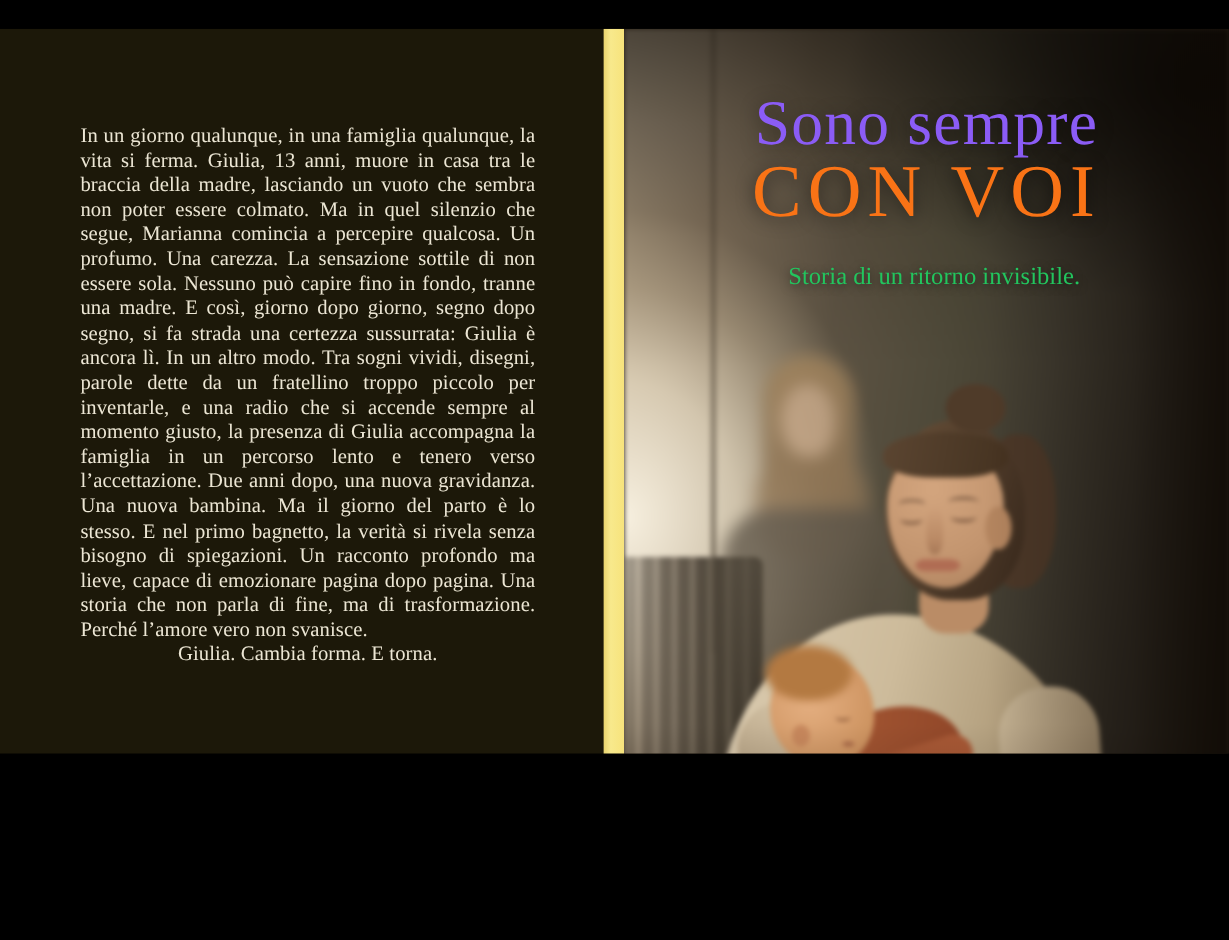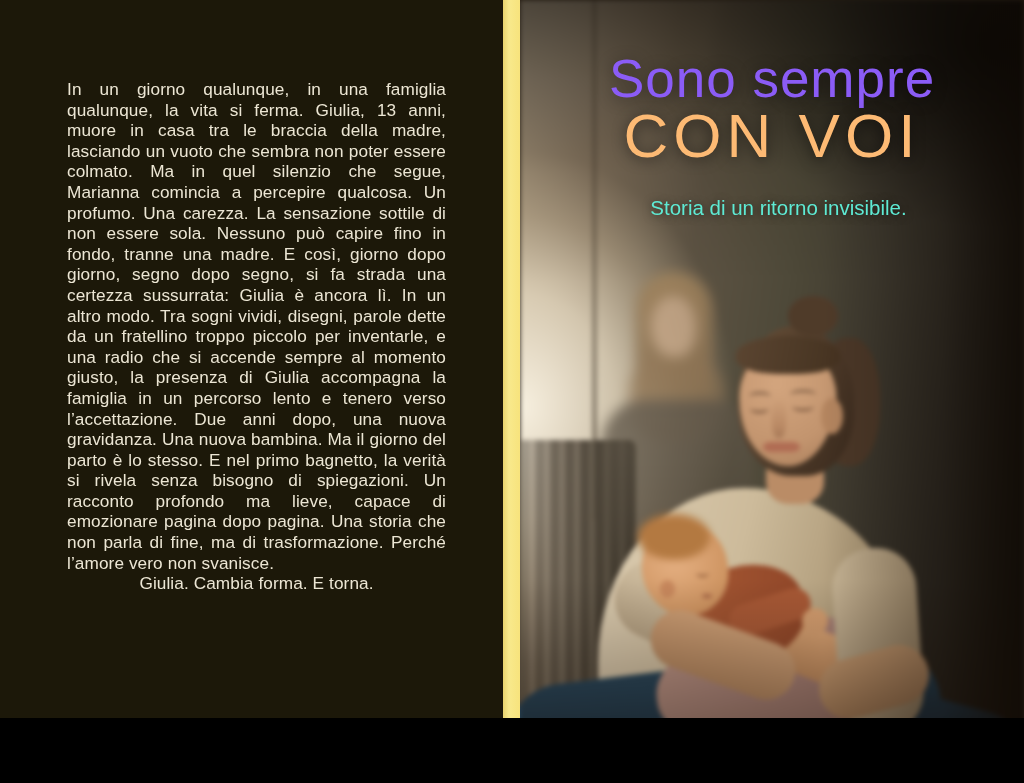--- a/index.html
+++ b/index.html
@@ -1,17 +1,17 @@
 <!DOCTYPE html>
 <html><head>
 <meta charset="utf-8">
 <style>
   html,body{margin:0;padding:0;background:#000;}
-  .spread{position:relative;width:1024px;height:718px;overflow:hidden;display:flex;
-          font-family:Liberation Sans, sans-serif;}
+  .spread{position:relative;width:1024px;height:604px;overflow:hidden;display:flex;
+          font-family:Liberation Serif, serif;margin-top:24px;}
 
   
   .back-page{position:relative;width:503px;height:783px;background:#1c1809;flex:none;}
   .back-text{position:absolute;left:67px;right:57px;top:79px;
              color:#ece6d4;font-size:17.2px;line-height:20.6px;
              text-align:justify;text-justify:inter-word;letter-spacing:.1px;}
   .back-closing{position:relative;color:#ece6d4;font-size:17.2px;line-height:20.6px;
              text-align:center;margin-top:0;}
 
   
@@ -102,23 +102,23 @@
   .top-shade{inset:0;background:
       radial-gradient(ellipse 430px 260px at 96% 6%, rgba(5,3,1,.78), transparent 70%),
       linear-gradient(to bottom, rgba(8,5,2,.55), rgba(8,5,2,.32) 10%, rgba(8,5,2,.1) 22%, transparent 36%);}
   .right-shade{inset:0;background:linear-gradient(to left, rgba(14,9,4,.8), rgba(14,9,4,.28) 16%, transparent 40%);}
   .bottom-shade{inset:0;background:linear-gradient(to top, rgba(22,13,6,.5), transparent 26%);}
 
   
   .front-text{position:absolute;top:54px;left:0;right:0;text-align:center;z-index:5;}
   .title-1{display:block;font-size:53px;line-height:.96;color:#8b5cf6;letter-spacing:1px;
       text-shadow:0 2px 16px rgba(0,0,0,.45);}
-  .title-2{display:block;font-size:62px;line-height:1;color:#fdba74;letter-spacing:5px;margin-top:0px;
+  .title-2{display:block;font-size:62px;line-height:1;color:#f97316;letter-spacing:5px;margin-top:0px;
       text-shadow:0 2px 14px rgba(0,0,0,.5);}
-  .subtitle{margin:27px 0 0 0;font-size:20.5px;line-height:1.33;color:#5eead4;
+  .subtitle{margin:27px 0 0 0;font-size:20.5px;line-height:1.33;color:#22c55e;
       text-shadow:0 1px 8px rgba(0,0,0,.55);padding-left:13px;}
   .author{position:absolute;bottom:30px;left:0;right:0;text-align:center;z-index:5;
       font-size:19px;letter-spacing:2.5px;color:#7dd3fc;text-shadow:0 1px 6px rgba(0,0,0,.6);}
 </style>
 </head>
 <body>
 
 <div class="spread">
 
   <section class="back-page">

